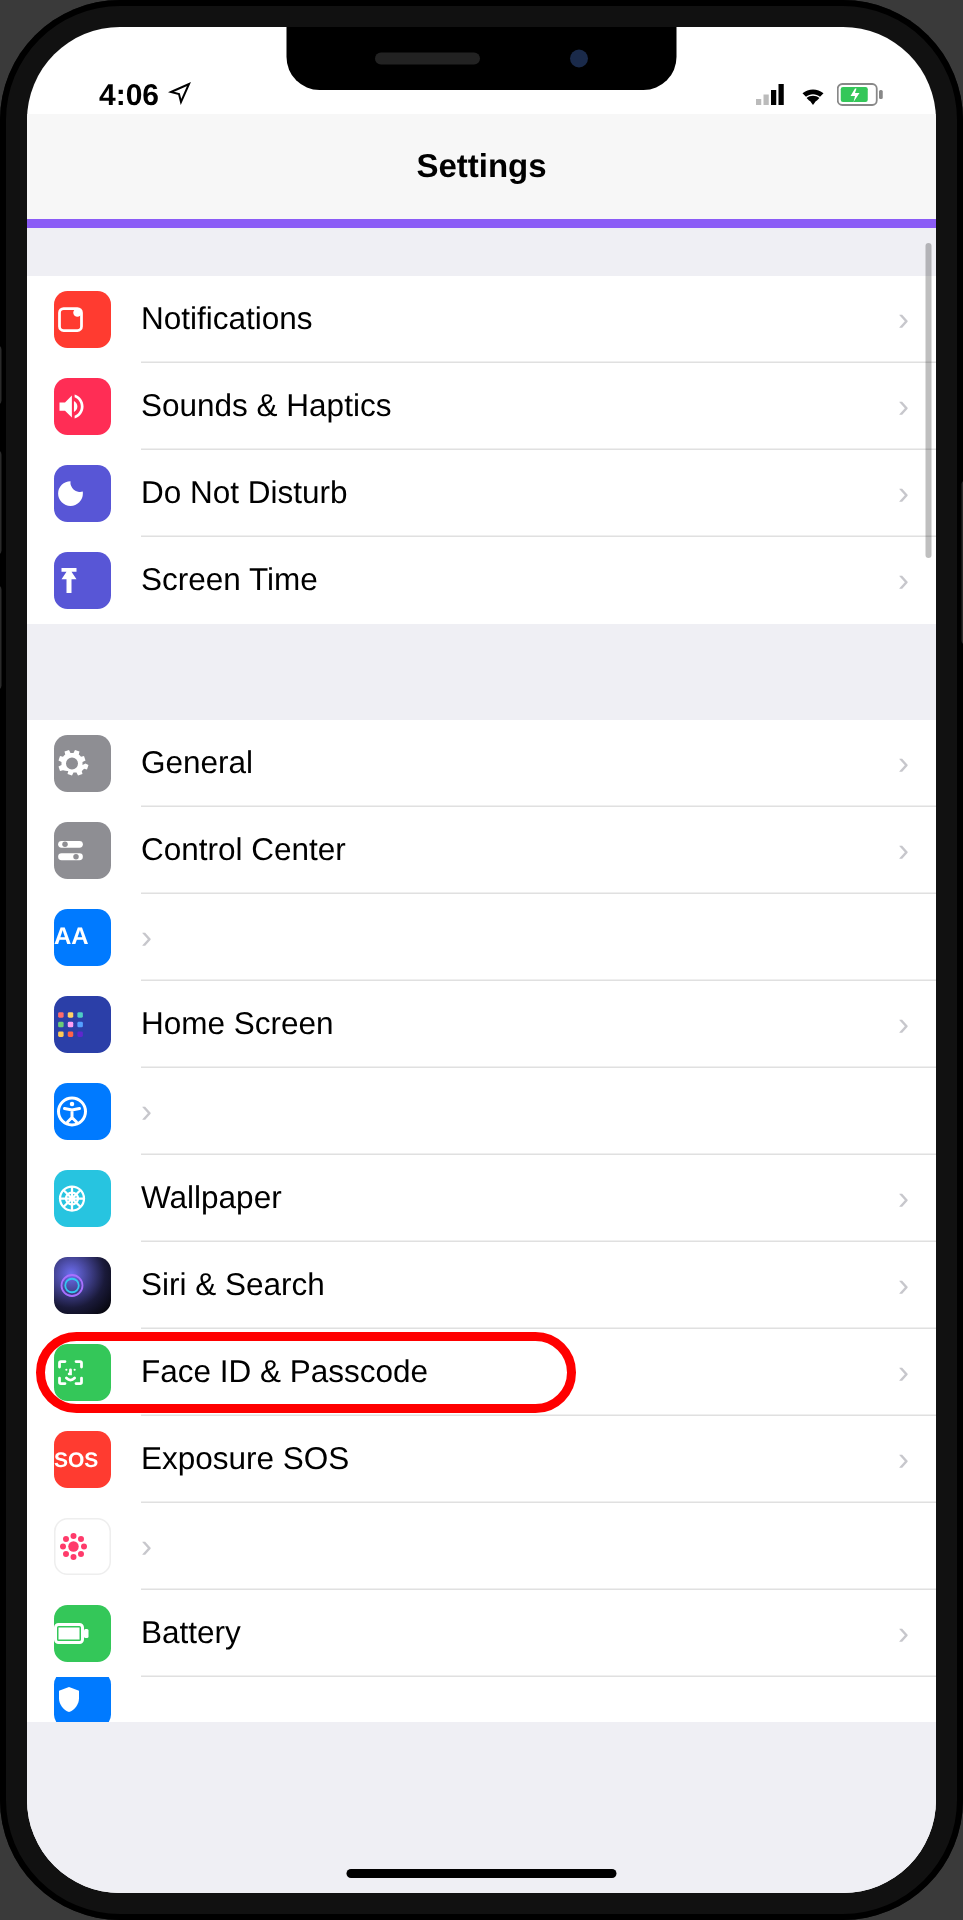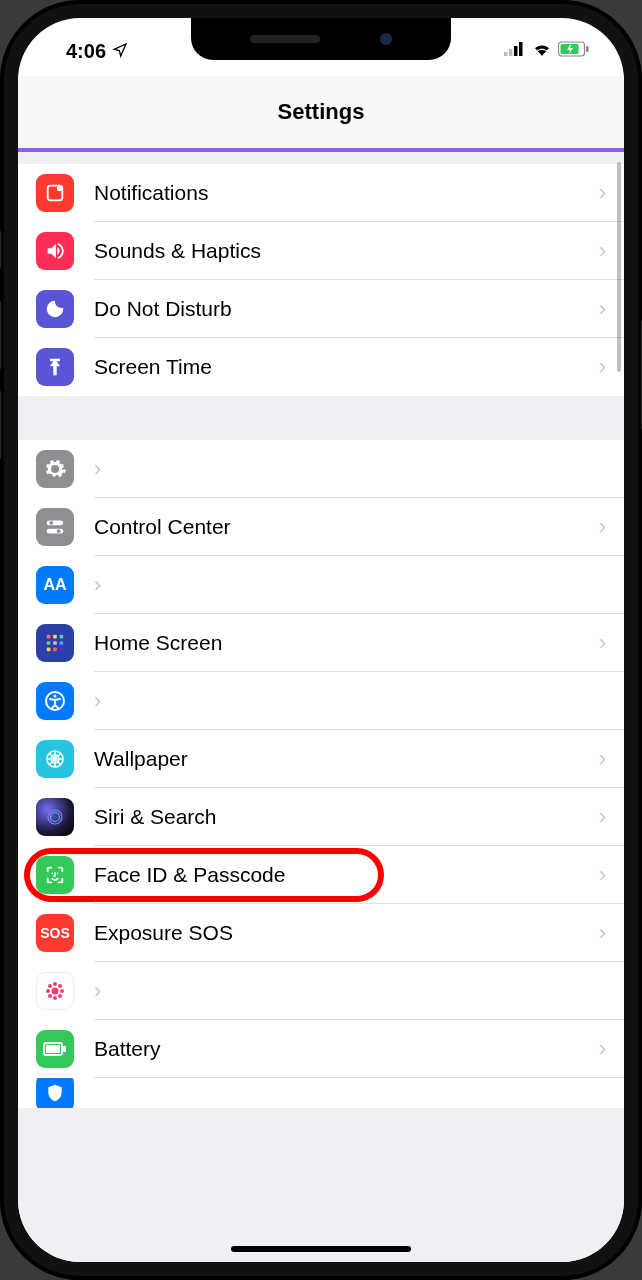--- a/index.html
+++ b/index.html
@@ -31,54 +31,54 @@
     background: #000;
     border-bottom-left-radius: 22px;
     border-bottom-right-radius: 22px;
     z-index: 50;
     display:flex; align-items:center; justify-content:center; gap: 40px;
   }
   .notch .speaker { width: 70px; height: 8px; background: #222; border-radius: 4px; }
   .notch .cam { width: 12px; height: 12px; background: #1a2a4a; border-radius: 50%; margin-left: 20px; }
   .status-bar {
     position: absolute; top: 0; left: 0; right: 0; height: 58px;
-    display: flex; justify-content: space-between; align-items: center;
+    display: flex; justify-content: space-between; align-items: flex-end;
     padding: 0 30px;
     z-index: 40;
   }
   .status-left { display: flex; align-items: center; gap: 6px; font-weight: 600; font-size: 20px; padding-left: 18px; padding-top: 8px;}
   .status-right { display: flex; align-items: center; gap: 6px; padding-right: 4px; padding-top: 8px;}
   .header {
     position: absolute; top: 58px; left: 0; right: 0; height: 76px;
     background: #f7f7f7;
     display: flex; align-items: center; justify-content: center;
-    border-bottom: 4px solid #8b5cf6;
+    border-bottom: 6px solid #8b5cf6;
   }
   .header-title { font-size: 22px; font-weight: 700; }
   .content {
     position: absolute; top: 134px; left: 0; right: 0; bottom: 0;
     overflow: hidden;
     background: #efeff4;
   }
   .group-gap { height: 44px; background: #efeff4; }
   .group-gap.small { height: 12px; }
-  .list { background: #fff; }
+  .list { background: #fff; margin-top: 20px; }
   .row {
     height: 58px;
     display: flex; align-items: center;
     padding: 0 18px;
     position: relative;
   }
   .row .separator {
     position: absolute; left: 76px; right: 0; bottom: 0;
     height: 1px; background: #e0e0e0;
   }
   .icon-box {
     width: 38px; height: 38px; border-radius: 9px;
-    display: flex; align-items: center; justify-content: center;
+    display: flex; align-items: center; justify-content: flex-start;
     flex-shrink: 0;
     margin-right: 20px;
   }
   .row-label { font-size: 21px; color: #000; flex: 1; }
   .chevron { color: #c7c7cc; font-size: 22px; font-weight: 300; }
   .highlight-ring {
     position: absolute;
     border: 6px solid #ff0000;
     border-radius: 28px;
     pointer-events: none;
@@ -204,20 +204,21 @@
       <div class="group-gap"></div>
 
       <div class="list">
 
         <div class="row">
           <div class="icon-box" style="background:#8e8e93">
             <svg width="24" height="24" viewBox="0 0 24 24" fill="#fff">
                 <path d="M12 8a4 4 0 1 0 0 8 4 4 0 0 0 0-8zm9 4l2 1-1 3-2-.5a8 8 0 0 1-1.5 1.5l.5 2-3 1-1-2h-2l-1 2-3-1 .5-2A8 8 0 0 1 6 16.5L4 17l-1-3 2-1v-2l-2-1 1-3 2 .5A8 8 0 0 1 7.5 6L7 4l3-1 1 2h2l1-2 3 1-.5 2A8 8 0 0 1 18 7.5l2-.5 1 3-2 1v2z"></path>
               </svg>
           </div>
+          <div class="row-label">General</div>
           <div class="chevron">›</div>
           <div class="separator"></div>
         </div>
 
         <div class="row">
           <div class="icon-box" style="background:#8e8e93">
             <svg width="22" height="22" viewBox="0 0 24 24" fill="#fff">
                 <rect x="3" y="5" width="18" height="5" rx="2.5"></rect>
                 <rect x="3" y="14" width="18" height="5" rx="2.5"></rect>
                 <circle cx="8" cy="7.5" r="2" fill="#8e8e93"></circle>

